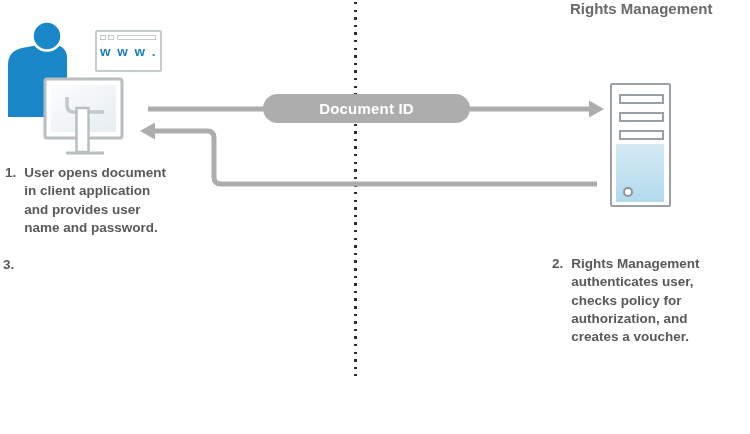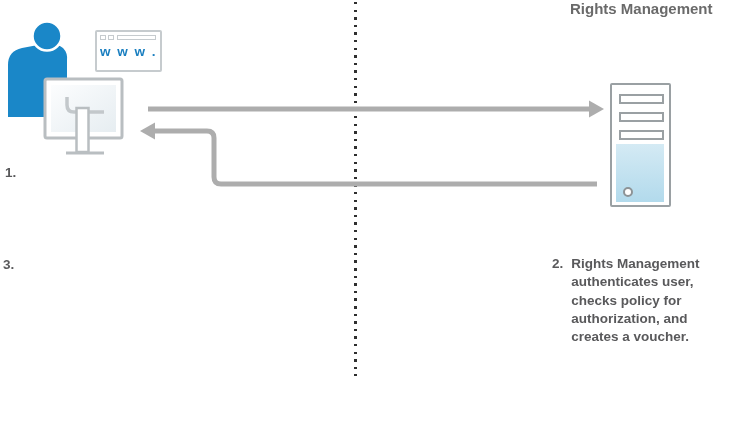--- a/index.html
+++ b/index.html
@@ -76,20 +76,23 @@
 
   <div id="rm-title" class="abs">Rights Management</div>
 
   <svg id="arrow-layer" class="abs" width="750" height="434" viewBox="0 0 750 434">
     <path d="M148,109 H590" stroke="#adadad" stroke-width="5" fill="none"></path>
     <polygon points="589,100.5 589,117.5 604,109" fill="#adadad"></polygon>
     <path d="M597,184 H221 Q214,184 214,177 V138 Q214,131 207,131 H155" stroke="#adadad" stroke-width="5" fill="none"></path>
     <polygon points="155,122.5 155,139.5 140,131" fill="#adadad"></polygon>
   </svg>
 
+  <div id="pill-document-id" class="pill abs">
+    <span>Document ID</span>
+  </div>
 
   <svg id="client-svg" class="abs" width="170" height="150" viewBox="0 0 170 150">
     <defs>
       <linearGradient id="screenGrad" x1="0" y1="0" x2="1" y2="1">
         <stop offset="0" stop-color="#fcfdfe"></stop>
         <stop offset="1" stop-color="#e6edf1"></stop>
       </linearGradient>
     </defs>
     <path d="M8,102 V50 Q8,36 22,33 L38,30 Q56,27 63,33 Q68,38 67,46 V102 Z" fill="#1a87c8"></path>
     <circle cx="47" cy="21" r="14.5" fill="#1a87c8" stroke="#ffffff" stroke-width="2.5"></circle>
@@ -111,20 +114,24 @@
     <div id="server-slot-1" class="server-slot"></div>
     <div id="server-slot-2" class="server-slot"></div>
     <div id="server-slot-3" class="server-slot"></div>
     <div id="server-panel">
       <div id="server-power"></div>
     </div>
   </div>
 
   <div id="step-1" class="step abs">
     <span class="num">1.</span>
+    <span class="txt">User opens document
+in client application
+and provides user
+name and password.</span>
   </div>
   <div id="step-2" class="step abs">
     <span class="num">2.</span>
     <span class="txt">Rights Management
 authenticates user,
 checks policy for
 authorization, and
 creates a voucher.</span>
   </div>
   <div id="step-3" class="step abs">

